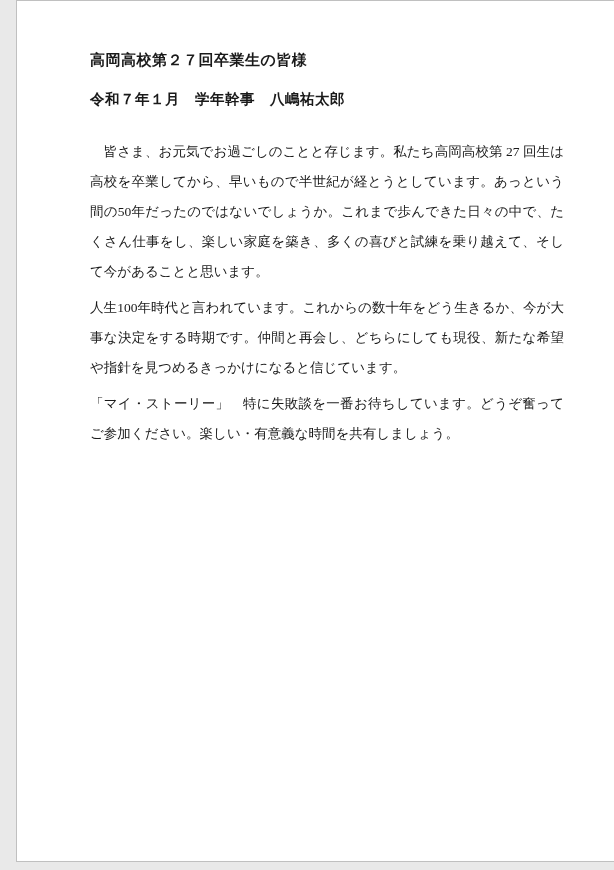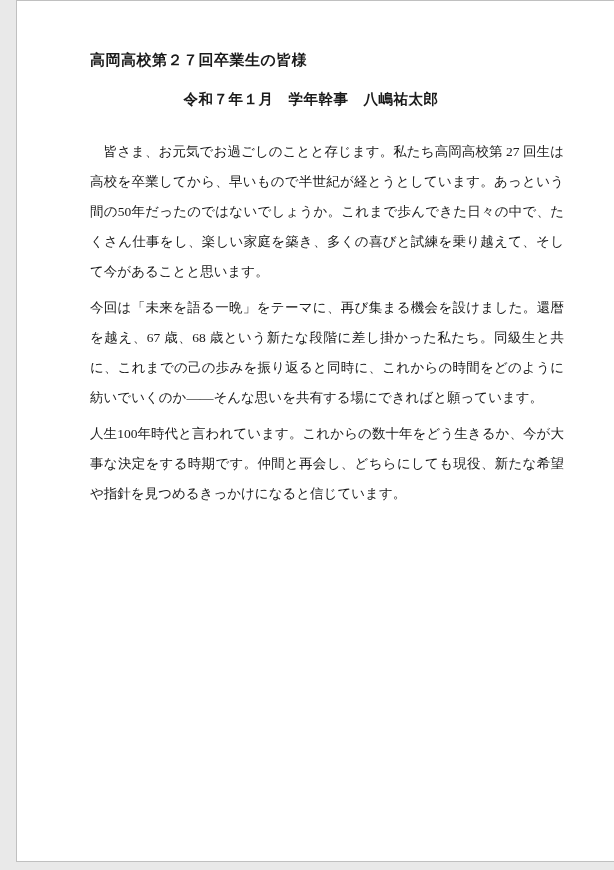--- a/index.html
+++ b/index.html
@@ -31,21 +31,21 @@
     font-weight: bold;
     line-height: 22px;
     margin: 0 0 18px 0;
     letter-spacing: 0.5px;
   }
   .dateline {
     font-size: 14.5px;
     font-weight: bold;
     line-height: 20px;
     margin: 13px 0 28px 0;
-    text-align: center;
+    text-align: left;
     padding-right: 32px;
     letter-spacing: 0.5px;
   }
   .body-text p {
     font-size: 13.5px;
     line-height: 30px;
     margin: 0 0 6px 0;
     text-align: justify;
     text-justify: inter-character;
     word-break: normal;
@@ -54,17 +54,17 @@
 </style>
 </head>
 <body>
 
 <div class="page">
   <div class="content">
     <h1 class="doc-title">高岡高校第２７回卒業生の皆様</h1>
     <div class="dateline">令和７年１月　学年幹事　八嶋祐太郎</div>
     <div class="body-text">
       <p>　皆さま、お元気でお過ごしのことと存じます。私たち高岡高校第 27 回生は高校を卒業してから、早いもので半世紀が経とうとしています。あっという間の50年だったのではないでしょうか。これまで歩んできた日々の中で、たくさん仕事をし、楽しい家庭を築き、多くの喜びと試練を乗り越えて、そして今があることと思います。</p>
-      <p>今回は「未来を語る一晩」をテーマに、再び集まる機会を設けました。還暦を越え、67 歳、68 歳という新たな段階に差し掛かった私たち。同級生と共に、これまでの己の歩みを振り返ると同時に、これからの時間をどのように紡いでいくのか――そんな思いを共有する場にできればと願っています。</p>
       <p>人生100年時代と言われています。これからの数十年をどう生きるか、今が大事な決定をする時期です。仲間と再会し、どちらにしても現役、新たな希望や指針を見つめるきっかけになると信じています。</p>
+      <p>「マイ・ストーリー」　特に失敗談を一番お待ちしています。どうぞ奮ってご参加ください。楽しい・有意義な時間を共有しましょう。</p>
     </div>
   </div>
 </div>
 
 </body></html>

